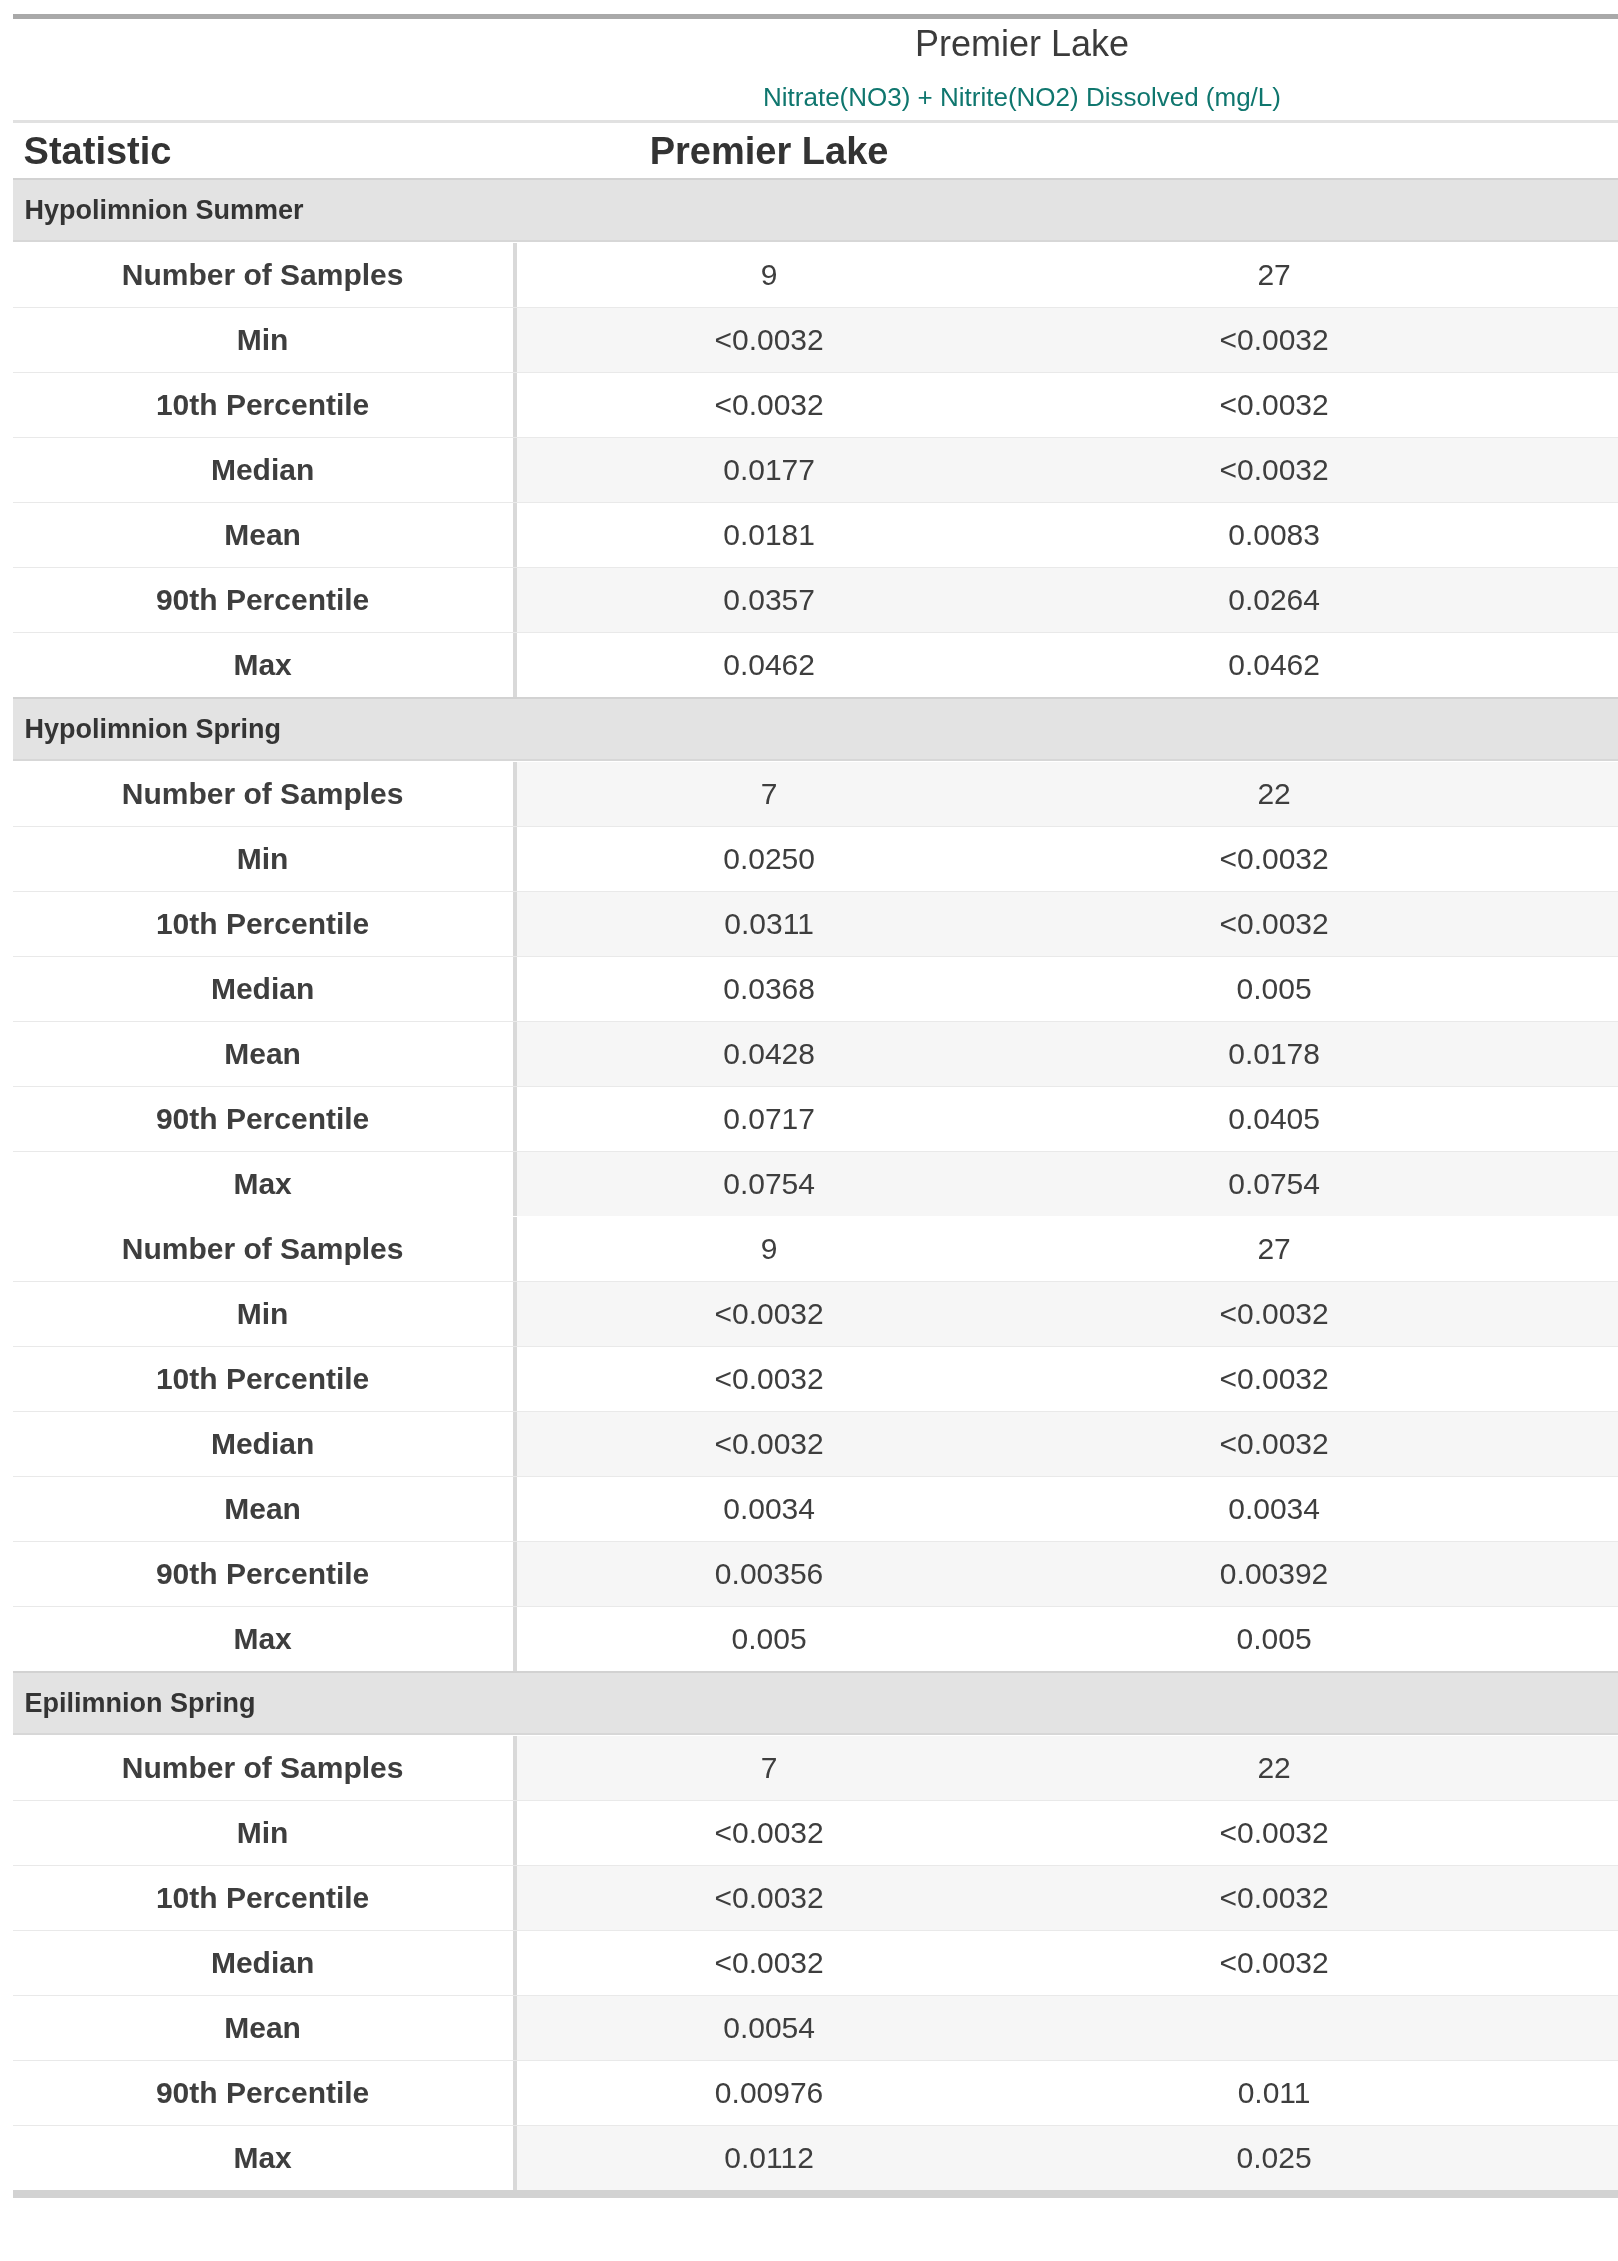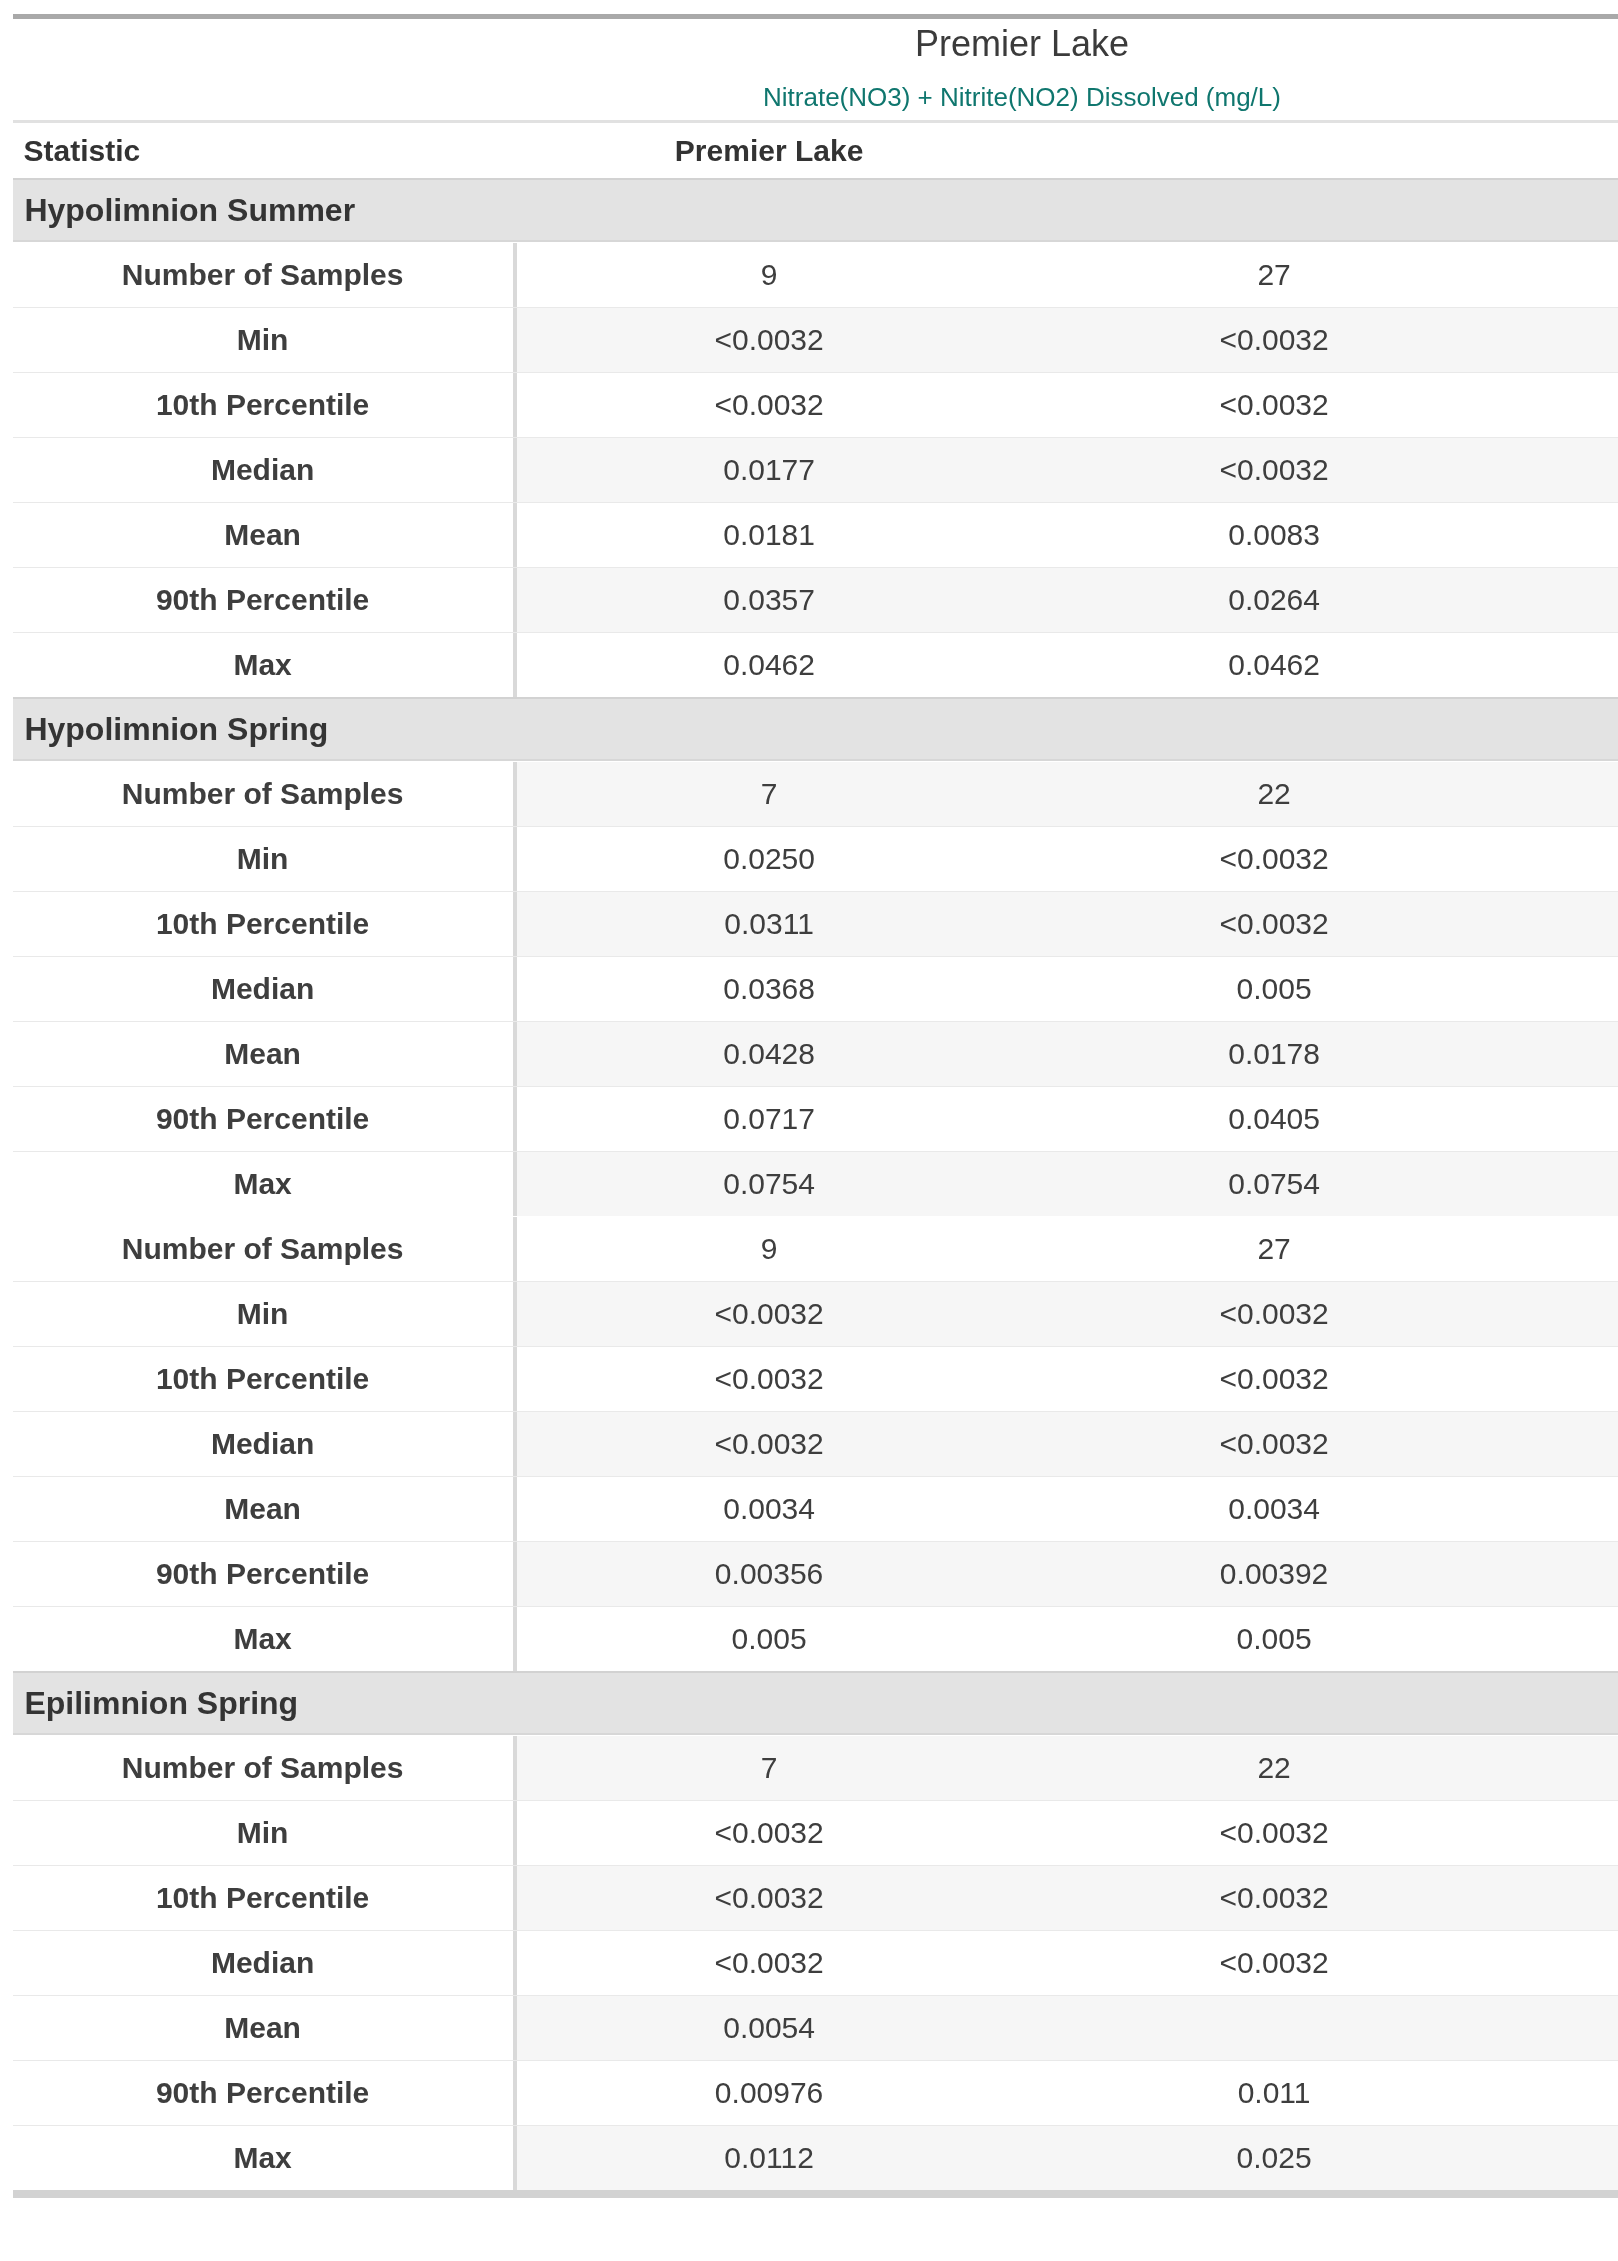--- a/index.html
+++ b/index.html
@@ -19,35 +19,35 @@
     font-size:26px; font-weight:400; color:#0f766e; text-align:center; line-height:32px;
   }
   .head-rule {
     position:absolute; left:12.6px; right:0; top:120px; height:3.4px; background:#e1e1e1;
   }
   .col-headers {
     position:absolute; left:12.6px; right:0; top:124px; height:54px;
   }
   .ch {
     position:absolute; top:0; height:54px; line-height:54px;
-    font-size:30px; font-weight:bold; color:#333333; white-space:nowrap;
+    font-size:38px; font-weight:bold; color:#333333; white-space:nowrap;
   }
   .ch-stat { left:11px; }
   .ch-pl   { left:504px; width:505px; text-align:center; }
   .ch-rd   { left:1009px; width:505px; text-align:center; }
   .tbl {
     position:absolute; left:12.6px; right:0; top:178px;
   }
   .sec {
     box-sizing:border-box; height:64px;
     border-top:2.5px solid #d2d2d2; border-bottom:2.5px solid #d7d7d7;
     background:#e3e3e3; display:flex; align-items:center; padding-left:11.8px;
   }
   .sec span {
-    font-size:32px; font-weight:bold; color:#343434; white-space:nowrap;
+    font-size:27px; font-weight:bold; color:#343434; white-space:nowrap;
   }
   .row {
     box-sizing:border-box; height:65px; display:flex;
     border-top:1.7px solid #e9e9e9; background:#ffffff;
   }
   .row.first { border-top-color:transparent; }
   .cell {
     display:flex; align-items:center; justify-content:center;
     font-size:30px; color:#3e3e3e; white-space:nowrap;
   }

